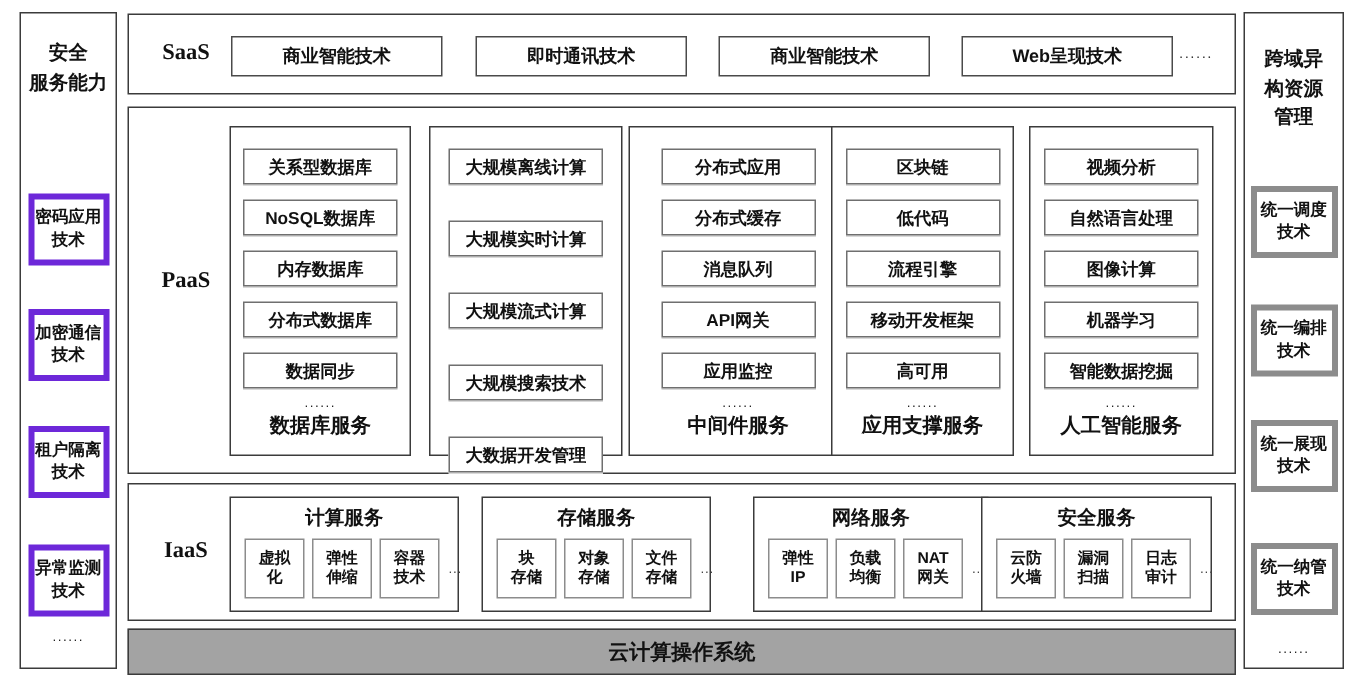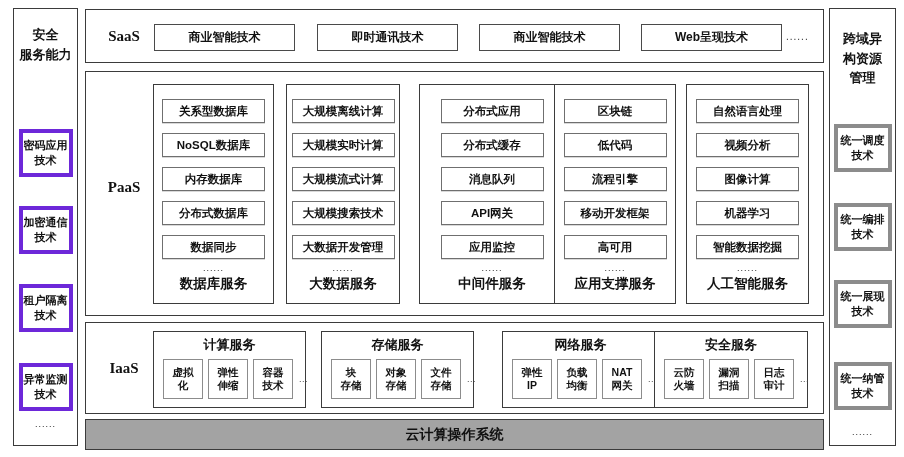--- a/index.html
+++ b/index.html
@@ -55,21 +55,21 @@
     font-size:12px;font-weight:600;
   }
   .s1{left:68px;} .s2{left:231px;} .s3{left:393px;} .s4{left:555px;}
   .saas-dots{position:absolute;left:700px;top:50%;transform:translateY(-50%);font-size:10px;letter-spacing:1px;color:#333;}
 
   
   .paas-col{
     position:absolute;top:12px;height:220px;border:1px solid #3b3b3b;background:#fff;
     box-sizing:border-box;display:flex;flex-direction:column;align-items:center;
   }
-  .c1{left:67px;width:121px;} .c2{left:200px;width:114px;}
+  .c1{left:67px;width:121px;} .c2{left:200px;width:129px;gap:14px;}
   .c3{left:333px;width:146px;} .c4{left:468px;width:122px;} .c5{left:600px;width:123px;}
   .paas-item{
     width:103px;height:24px;margin-top:10px;flex:none;
     border:1px solid #6f6f6f;box-sizing:border-box;background:#fff;
     display:flex;align-items:center;justify-content:center;
     font-size:11.5px;font-weight:600;box-shadow:0 1px 0 #d9d9d9;
   }
   .paas-item:first-child{margin-top:14px;}
   .col-dots{margin-top:4px;font-size:9px;letter-spacing:1px;color:#222;}
   .col-title{margin-top:2px;font-size:13.5px;font-weight:bold;}
@@ -178,22 +178,22 @@
       <div class="paas-item">区块链</div>
       <div class="paas-item">低代码</div>
       <div class="paas-item">流程引擎</div>
       <div class="paas-item">移动开发框架</div>
       <div class="paas-item">高可用</div>
       <div class="col-dots">......</div>
       <div class="col-title">应用支撑服务</div>
     </div>
 
     <div class="paas-col c5">
+      <div class="paas-item">视频分析</div>
       <div class="paas-item">自然语言处理</div>
-      <div class="paas-item">视频分析</div>
       <div class="paas-item">图像计算</div>
       <div class="paas-item">机器学习</div>
       <div class="paas-item">智能数据挖掘</div>
       <div class="col-dots">......</div>
       <div class="col-title">人工智能服务</div>
     </div>
   </div>
 
   <div class="layer iaas">
     <div class="layer-label">IaaS</div>

